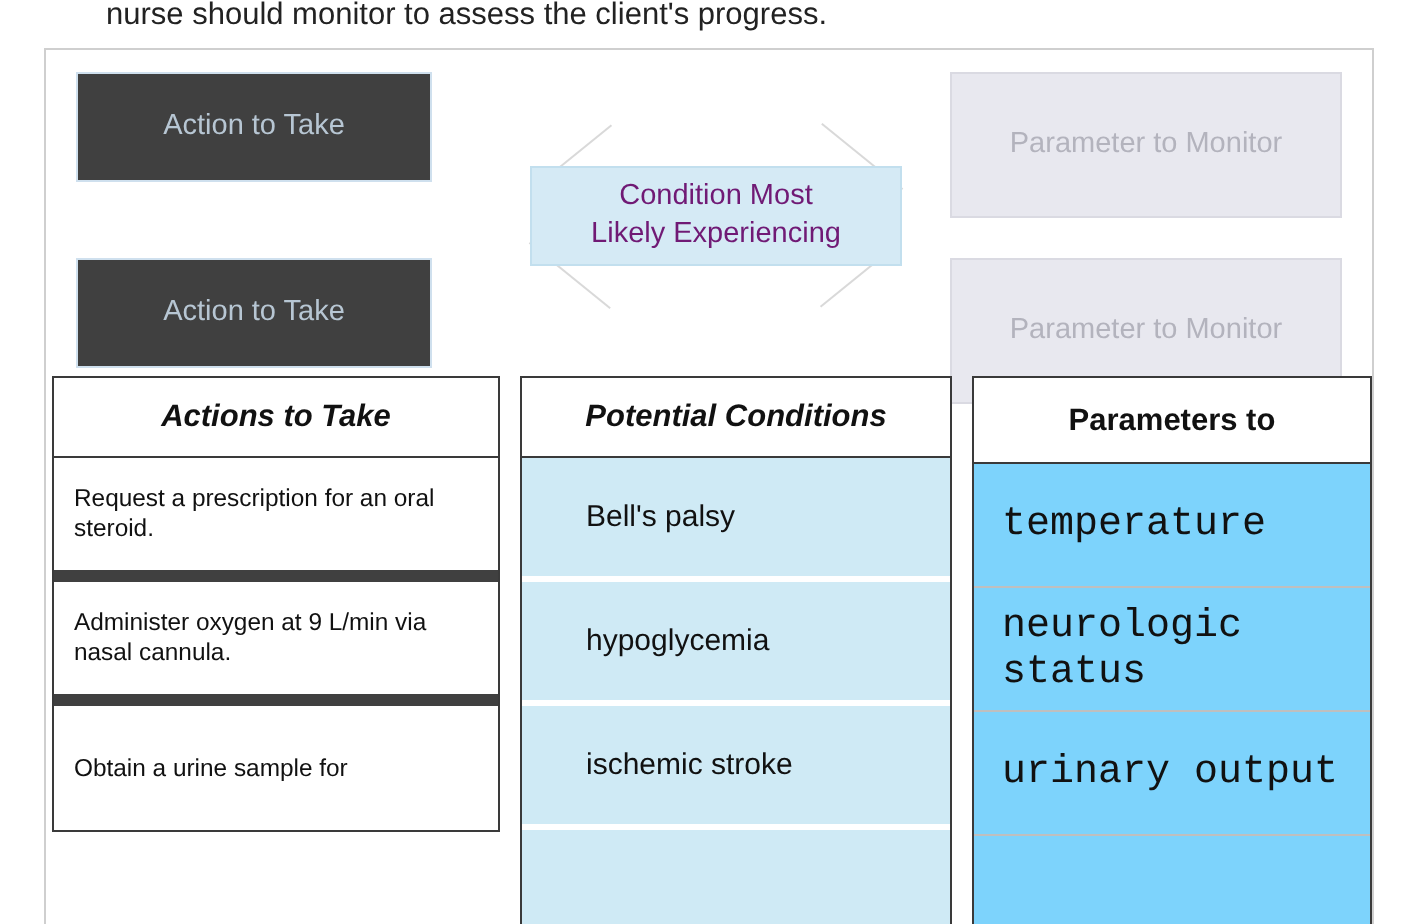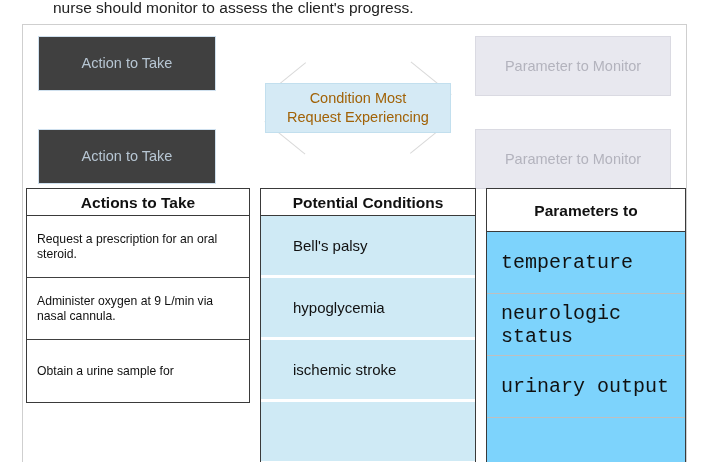--- a/index.html
+++ b/index.html
@@ -84,37 +84,37 @@
     left: 16px;
     background: #404040;
     border: 1px solid #cfe0ee;
     color: #b7c6d3;
   }
   .dbox.action.a1 { top: 11px; }
   .dbox.action.a2 { top: 104px; }
 
   .dbox.param {
     width: 196px;
-    height: 60px;
+    height: 73px;
     left: 453px;
     background: #e8e8ef;
     border: 1px solid #dadae2;
     color: #b3b3bd;
   }
   .dbox.param.p1 { top: 11px; }
   .dbox.param.p2 { top: 104px; }
 
   .dbox.condition {
     width: 186px;
     height: 50px;
     left: 243px;
     top: 58px;
     background: #d5eaf5;
     border: 1px solid #c2dfee;
-    color: #a16207;
+    color: #701a75;
     font-size: 14.5px;
   }
 
   .connector {
     position: absolute;
     background: #d9d9d9;
     transform-origin: 0 0;
     height: 1px;
   }
 
@@ -142,21 +142,21 @@
     display: flex;
     align-items: center;
     justify-content: center;
     text-align: center;
     font-weight: bold;
     font-size: 15.5px;
     color: #111111;
     line-height: 19px;
   }
   .col-actions .col-head,
-  .col-conditions .col-head { height: 28px; }
+  .col-conditions .col-head { height: 41px; font-style: italic; }
   .col-params .col-head { height: 44px; padding: 14px 8px; }
 
   .col-body {
     box-sizing: border-box;
     border-left: 1px solid #3a3a3a;
     border-right: 1px solid #3a3a3a;
     border-bottom: 1px solid #3a3a3a;
     border-top: none;
   }
 
@@ -165,21 +165,21 @@
     display: flex;
     align-items: center;
     padding: 0 10px;
   }
   .col-actions .cell {
     height: 62px;
     font-size: 12.2px;
     color: #111111;
     line-height: 15px;
     background: #ffffff;
-    border-bottom: 1px solid #404040;
+    border-bottom: 6px solid #404040;
   }
   .col-actions .cell:last-child { border-bottom: none; }
 
   .col-conditions .cell {
     height: 62px;
     font-size: 15px;
     color: #111111;
     background: #cfeaf5;
     border-bottom: 3px solid #ffffff;
     padding-left: 32px;
@@ -216,21 +216,21 @@
     <div class="connector" style="left:243px; top:96px; width:52px; transform: rotate(39deg);"></div>
     <div class="connector" style="left:429px; top:70px; width:52px; transform: rotate(-141deg) translateY(0px);"></div>
     <div class="connector" style="left:429px; top:96px; width:52px; transform: rotate(141deg);"></div>
 
     <div class="dbox action a1">Action to Take</div>
     <div class="dbox action a2">Action to Take</div>
 
     <div class="dbox condition">
       <div>
         <div>Condition Most</div>
-        <div>Request Experiencing</div>
+        <div>Likely Experiencing</div>
       </div>
     </div>
 
     <div class="dbox param p1">Parameter to Monitor</div>
     <div class="dbox param p2">Parameter to Monitor</div>
   </div>
 
   <div class="cols clip">
 
     <div class="col col-actions">

